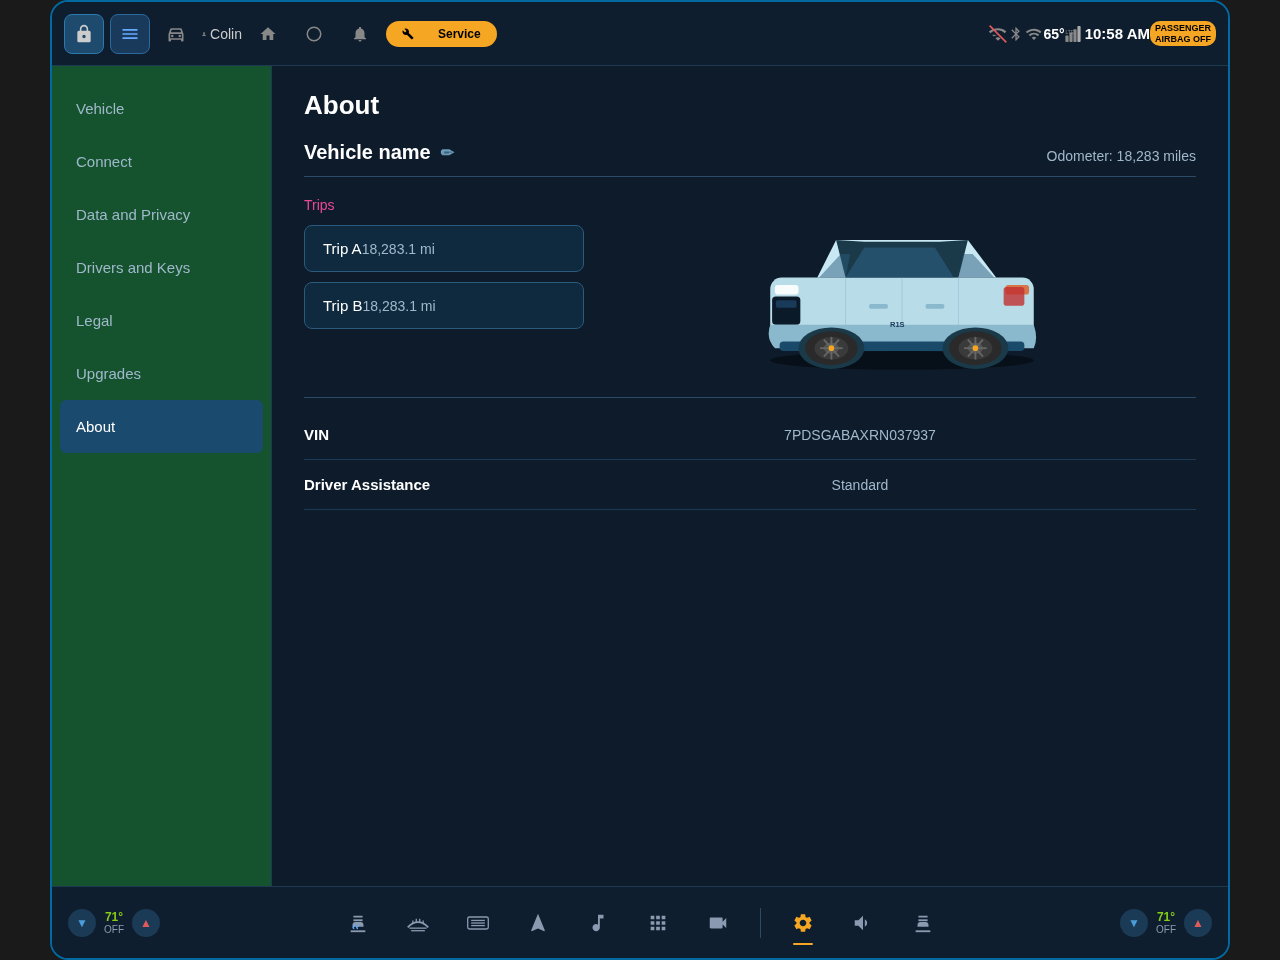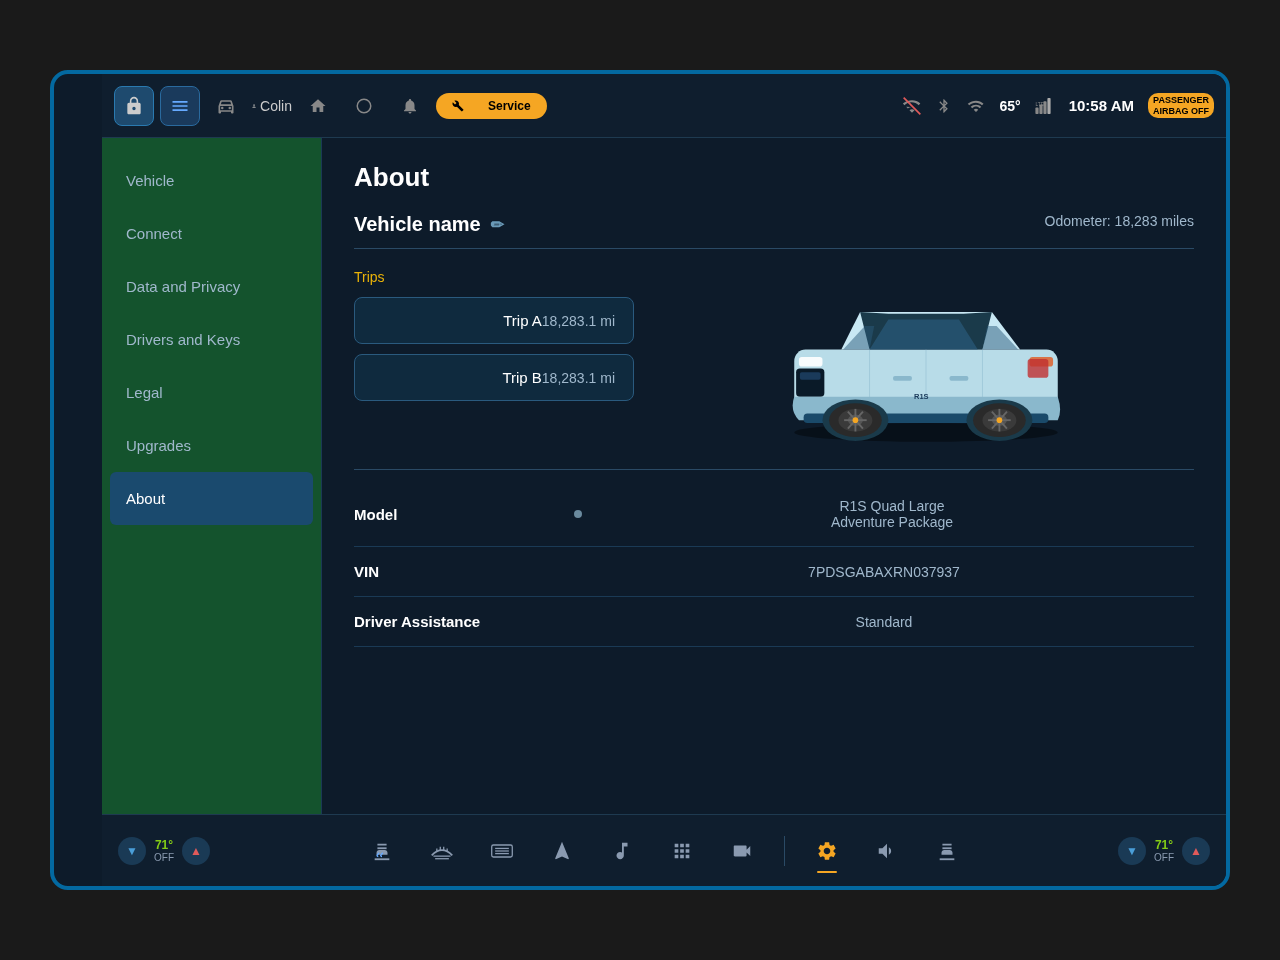--- a/index.html
+++ b/index.html
@@ -10,28 +10,27 @@
       font-family: 'Arial', sans-serif;
       overflow: hidden;
       display: flex;
       flex-direction: column;
       align-items: center;
       justify-content: center;
     }
 
     .screen-wrapper {
       width: 1180px;
-      height: 820px;
+      height: 960px;
       background: #0d1b2a;
       border-radius: 18px;
       overflow: hidden;
       display: flex;
       flex-direction: column;
-      border: 4px solid #0369a1;
-      padding-left: 48px;
+      border: 2px solid #0369a1;
     }
 
     
     .top-bar {
       height: 64px;
       background: #0f1e2e;
       display: flex;
       align-items: center;
       padding: 0 12px;
       border-bottom: 1px solid #1e3a50;
@@ -84,21 +83,21 @@
       color: #ccc;
       font-size: 14px;
       display: flex;
       align-items: center;
       gap: 4px;
     }
 
     .top-bar-right {
       display: flex;
       align-items: center;
-      gap: 14px;
+      gap: 0;
     }
 
     .status-item {
       color: #ccc;
       font-size: 13px;
       display: flex;
       align-items: center;
       gap: 4px;
     }
 
@@ -176,21 +175,21 @@
     }
 
     .divider {
       height: 1px;
       background: #2a4a65;
       margin: 12px 0;
     }
 
     .vehicle-name-row {
       display: flex;
-      align-items: flex-start;
+      align-items: flex-end;
       justify-content: space-between;
       margin-bottom: 8px;
     }
 
     .vehicle-name-label {
       color: #fff;
       font-size: 20px;
       font-weight: bold;
       display: flex;
       align-items: center;
@@ -215,32 +214,32 @@
       margin: 20px 0;
       align-items: flex-start;
     }
 
     .trips-section {
       flex: 0 0 auto;
       min-width: 280px;
     }
 
     .trips-label {
-      color: #eab308;
+      color: #ec4899;
       font-size: 14px;
       margin-bottom: 12px;
     }
 
     .trip-card {
       background: #0f2a3e;
       border: 1px solid #2a5a7e;
       border-radius: 8px;
       padding: 14px 18px;
       display: flex;
-      justify-content: flex-end;
+      justify-content: flex-start;
       align-items: center;
       margin-bottom: 10px;
       cursor: pointer;
     }
 
     .trip-name {
       color: #fff;
       font-size: 15px;
       font-weight: 500;
     }
@@ -602,26 +601,20 @@
 
             <text x="165" y="132" font-size="8" fill="#1a3a5a" text-anchor="middle" font-weight="bold">R1S</text>
           </svg>
         </div>
       </div>
 
       <div class="divider"></div>
 
       <div class="info-section">
         <div class="info-row">
-          <span class="info-label">Model</span>
-          <div class="info-dot"></div>
-          <span class="info-value" style="white-space: pre-line;">R1S Quad Large
-Adventure Package</span>
-        </div>
-        <div class="info-row">
           <span class="info-label">VIN</span>
           <span class="info-value">7PDSGABAXRN037937</span>
         </div>
         <div class="info-row">
           <span class="info-label">Driver Assistance</span>
           <span class="info-value">Standard</span>
         </div>
       </div>
 
     </div>

